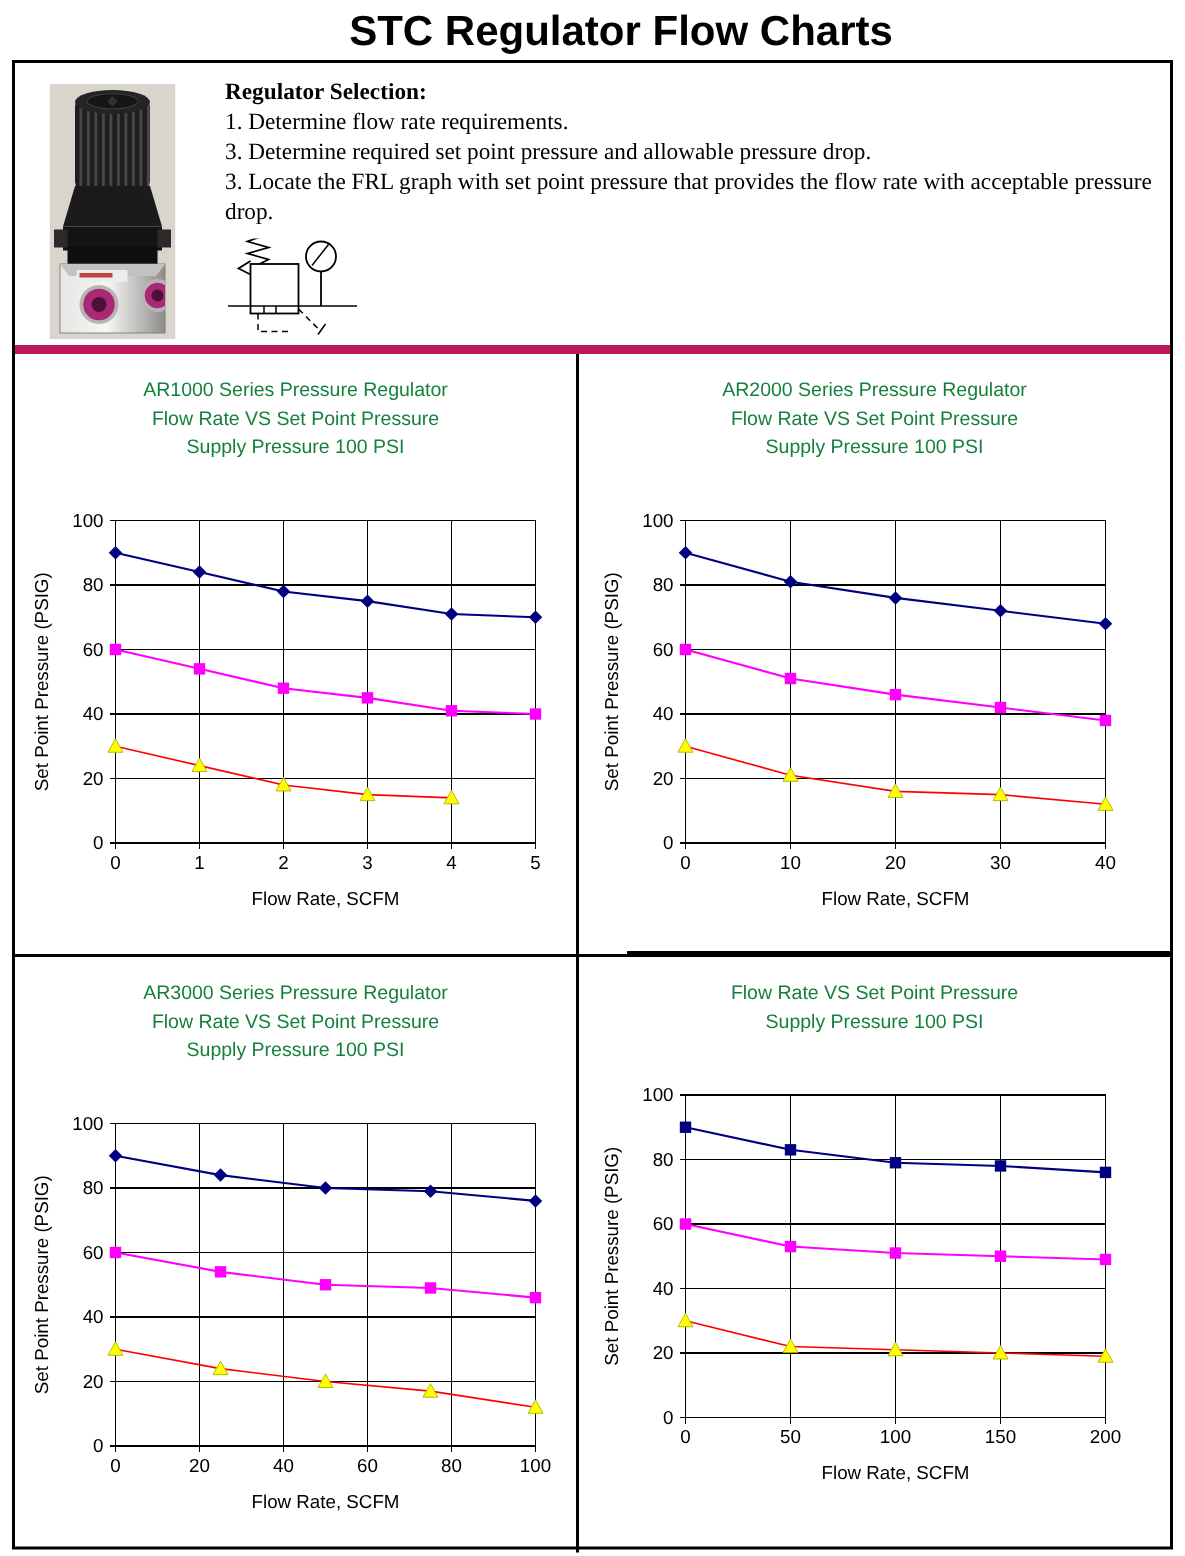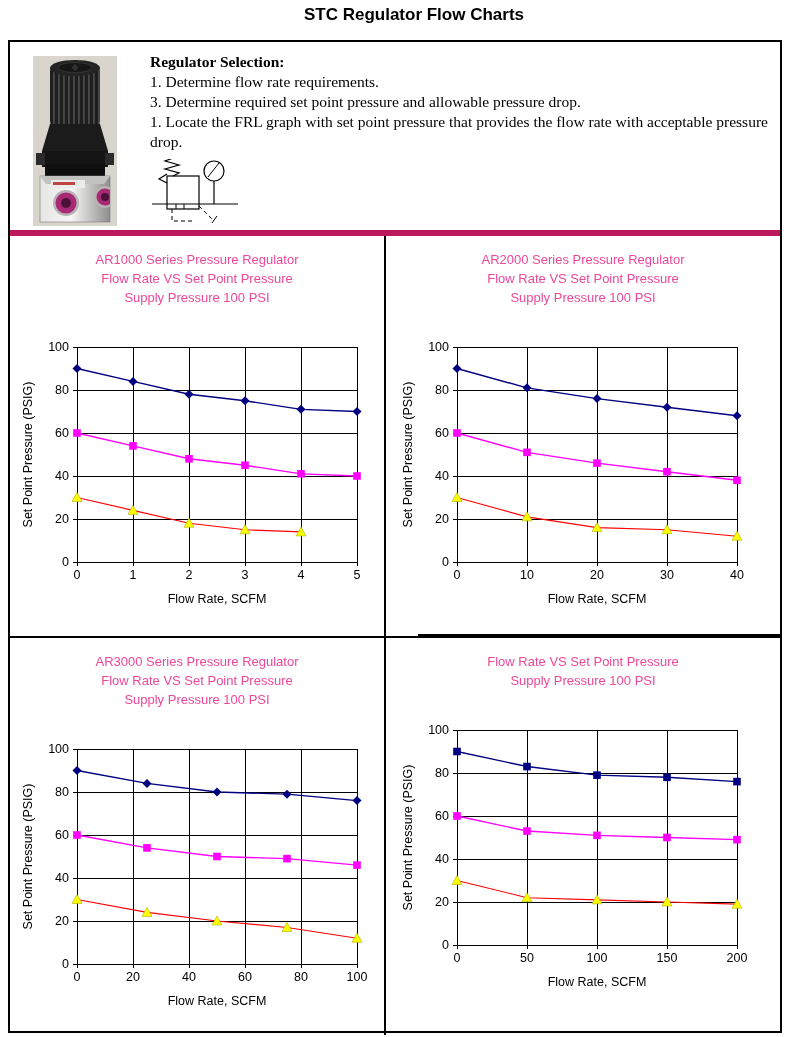--- a/index.html
+++ b/index.html
@@ -1,35 +1,35 @@
 <!DOCTYPE html>
 <html><head>
 <meta charset="utf-8">
 <style>
   html,body{margin:0;padding:0;background:#ffffff;}
   .page{position:relative;width:790px;height:1037px;background:#fff;font-family:"Liberation Sans",sans-serif;color:#000;overflow:hidden;}
-  .page-title{margin:0;padding-top:5px;text-align:center;font-family:"Liberation Sans",sans-serif;font-size:17px;font-weight:bold;letter-spacing:0px;padding-left:38px;}
+  .page-title{margin:0;padding-top:5px;text-align:center;font-family:"Liberation Sans",sans-serif;font-size:28px;font-weight:bold;letter-spacing:0px;padding-left:38px;}
   .outer{position:absolute;left:8px;top:40px;width:770px;height:989px;border:2px solid #000;background:#fff;}
   
   .header{position:relative;height:188px;border-bottom:6px solid #be185d;}
   .photo{position:absolute;left:23px;top:14px;}
   .instructions{position:absolute;left:140px;top:10px;width:620px;font-family:"Liberation Serif",serif;font-size:15.5px;line-height:20px;}
   .sel-title{font-weight:bold;}
   .schematic{margin-top:7px;margin-left:2px;display:block;}
   
   .grid{position:relative;width:770px;height:799px;}
   .cell{position:absolute;overflow:hidden;}
   .cell-tl{left:0;top:0;width:374px;height:400px;}
   .cell-tr{left:376px;top:0;width:394px;height:400px;}
   .cell-bl{left:0;top:402px;width:374px;height:478px;}
   .cell-br{left:376px;top:402px;width:394px;height:397px;}
   .v-divider{position:absolute;left:374px;top:0;width:2px;height:799px;background:#000;}
   .h-divider{position:absolute;left:0;top:400px;width:770px;height:2px;background:#000;}
   .h-divider-thick{position:absolute;left:408px;top:398px;width:362px;height:4px;background:#000;}
-  .ctitle{padding-top:14px;text-align:center;font-family:"Liberation Sans",sans-serif;font-size:13px;line-height:19px;color:#ec4899;}
+  .ctitle{padding-top:14px;text-align:center;font-family:"Liberation Sans",sans-serif;font-size:13px;line-height:19px;color:#15803d;}
   svg.plot{display:block;}
   svg text{font-family:"Liberation Sans",sans-serif;fill:#000;}
 </style>
 </head>
 <body>
 
 <div class="page">
   <h1 class="page-title">STC Regulator Flow Charts</h1>
 
   <div class="outer">
@@ -72,21 +72,21 @@
           <circle cx="72" cy="141" r="11" fill="#b9b3b5"></circle>
           <circle cx="72" cy="141" r="8.5" fill="#a82a74"></circle>
           <circle cx="72" cy="141" r="4" fill="#4d1038"></circle>
         </g>
       </svg>
 
       <div class="instructions">
         <div class="sel-title">Regulator Selection:</div>
         <div>1. Determine flow rate requirements.</div>
         <div>3. Determine required set point pressure and allowable pressure drop.</div>
-        <div>1. Locate the FRL graph with set point pressure that provides the flow rate with acceptable pressure drop.</div>
+        <div>3. Locate the FRL graph with set point pressure that provides the flow rate with acceptable pressure drop.</div>
 
         <svg class="schematic" width="86" height="76" viewBox="0 0 86 76">
           <g stroke="#000" fill="none" stroke-width="1.2">
             <polyline points="21,17 27,14 13,10 27,6 13,2 24,-2"></polyline>
             <rect x="15" y="17" width="32" height="33"></rect>
             <path d="M15 15 L7 20 L15 24"></path>
             <circle cx="62" cy="12" r="10"></circle>
             <line x1="56" y1="18" x2="67" y2="4" stroke-width="1"></line>
             <line x1="62" y1="22" x2="62" y2="45"></line>
             <line x1="0" y1="45" x2="86" y2="45" stroke-width="1"></line>

